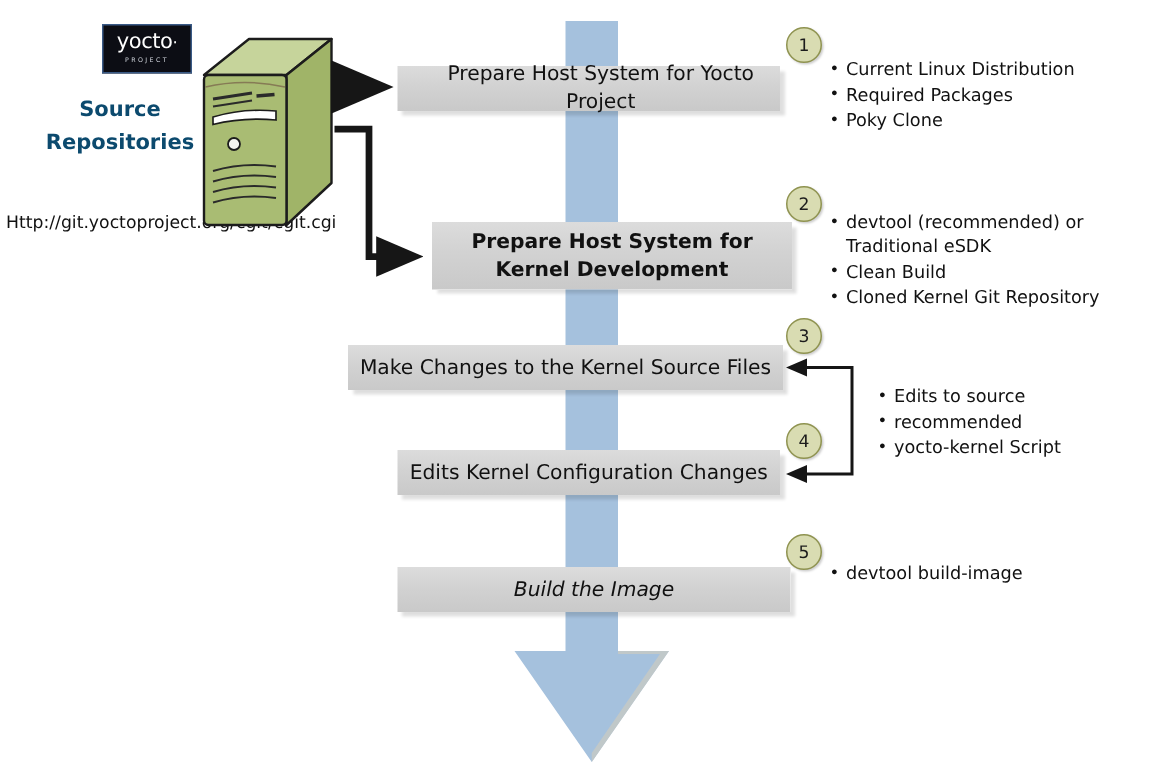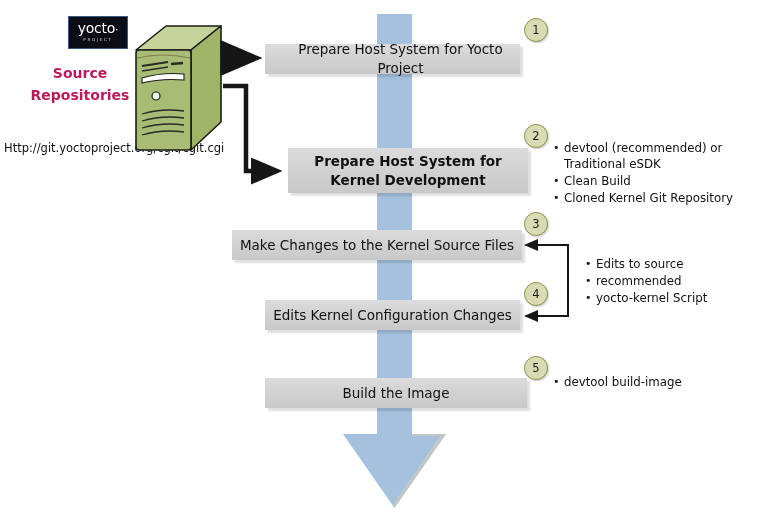--- a/index.html
+++ b/index.html
@@ -66,21 +66,21 @@
   }
 
   
   #source-repo-label {
     left: 20px; top: 62px;
     width: 120px;
     text-align: center;
     font-weight: bold;
     font-size: 14px;
     line-height: 22px;
-    color: #be185d;
+    color: #0c4a6e;
     z-index: 3;
   }
   #repo-url {
     left: 4px; top: 141px;
     font-size: 11.5px;
     color: #111111;
     white-space: nowrap;
     z-index: 3;
   }
 
@@ -113,21 +113,21 @@
     color: #111111;
     line-height: 19px;
     z-index: 5;
     box-sizing: border-box;
   }
 
   #box-1 { left: 265px; top: 44px;  width: 255px; height: 30px; padding-left: 16px; }
   #box-2 { left: 288px; top: 148px; width: 240px; height: 45px; font-weight: bold; }
   #box-3 { left: 232px; top: 230px; width: 290px; height: 30px; }
   #box-4 { left: 265px; top: 300px; width: 255px; height: 30px; }
-  #box-5 { left: 265px; top: 378px; width: 262px; height: 30px; }
+  #box-5 { left: 265px; top: 378px; width: 262px; height: 30px; font-style: italic; }
 
   
   .step-badge {
     position: absolute;
     width: 24px; height: 24px;
     border-radius: 50%;
     background: #d9dcb2;
     border: 1.5px solid #8f9350;
     box-sizing: border-box;
     display: flex;
@@ -252,20 +252,25 @@
   <div id="box-3" class="proc-box">Make Changes to the Kernel Source Files</div>
   <div id="box-4" class="proc-box">Edits Kernel Configuration Changes</div>
   <div id="box-5" class="proc-box">Build the Image</div>
 
   <div id="badge-1" class="step-badge">1</div>
   <div id="badge-2" class="step-badge">2</div>
   <div id="badge-3" class="step-badge">3</div>
   <div id="badge-4" class="step-badge">4</div>
   <div id="badge-5" class="step-badge">5</div>
 
+  <ul id="notes-1" class="note-list">
+    <li><span>Current Linux Distribution</span></li>
+    <li><span>Required Packages</span></li>
+    <li><span>Poky Clone</span></li>
+  </ul>
 
   <ul id="notes-2" class="note-list">
     <li class="wrap"><span>devtool (recommended) or Traditional eSDK</span></li>
     <li><span>Clean Build</span></li>
     <li><span>Cloned Kernel Git Repository</span></li>
   </ul>
 
   <ul id="notes-3" class="note-list">
     <li><span>Edits to source</span></li>
     <li><span>recommended</span></li>

